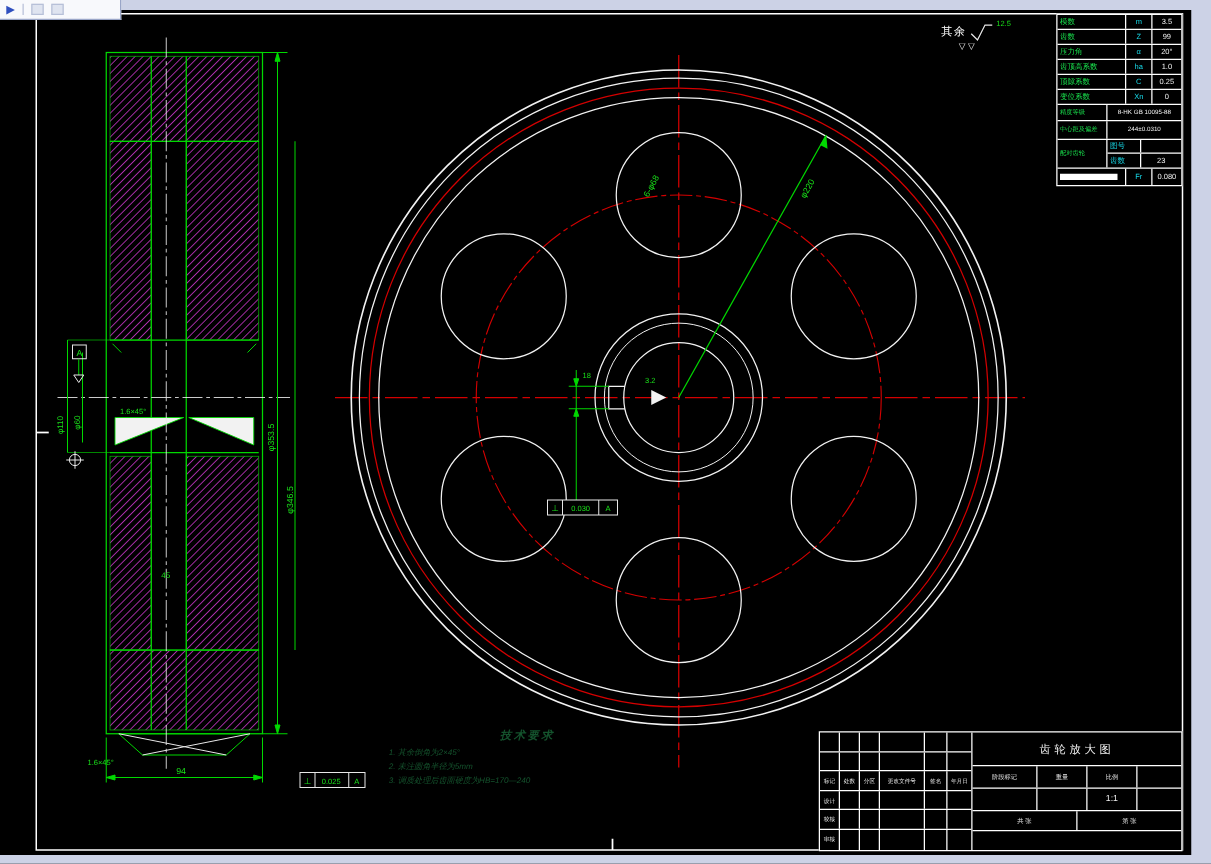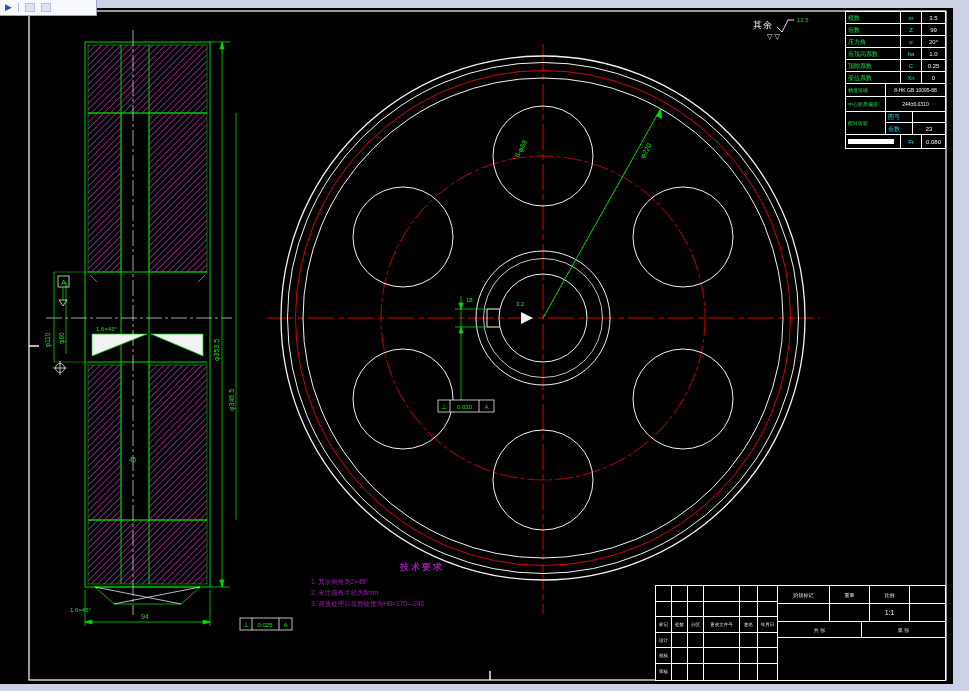--- a/index.html
+++ b/index.html
@@ -41,21 +41,21 @@
   .pt-wide-label{color:#19e84f;width:40px;}
   .pt-wide-val{color:#f2f2f2;width:59px;justify-content:center;font-size:5px;}
   .pt-mate-left{color:#19e84f;width:40px;border-right:1px solid #fff;display:flex;align-items:center;padding:0 2px;box-sizing:border-box;}
   .pt-mate-grid{width:59px;display:flex;flex-direction:column;}
   .pt-mate-row{display:flex;height:11px;border-bottom:1px solid #fff;box-sizing:border-box;}
   .pt-mate-row:last-child{border-bottom:none;}
   .pt-mate-k{width:27px;border-right:1px solid #fff;color:#17d9e8;display:flex;align-items:center;padding:0 2px;box-sizing:border-box;}
   .pt-mate-v{flex:1;color:#f2f2f2;display:flex;align-items:center;justify-content:center;}
   .wbar{width:46px;height:5px;background:#fff;}
   
-  .tech-req{position:absolute;left:303px;top:561px;width:238px;z-index:4;color:#a21caf;}
+  .tech-req{position:absolute;left:303px;top:582px;width:238px;z-index:4;color:#14532d;font-style:italic;}
   .tech-req .tr-title{font-size:9px;font-weight:bold;text-align:center;letter-spacing:2px;margin-bottom:2px;}
   .tech-req .tr-item{font-size:6.5px;line-height:11px;padding-left:8px;white-space:nowrap;}
   
   .title-block{
     position:absolute;left:655px;top:585px;width:291px;height:96px;z-index:4;
     border:1px solid #fff;box-sizing:border-box;color:#e8e8e8;background:#000;
   }
   .tb-left{position:absolute;left:0;top:0;width:122px;height:94px;border-right:1px solid #fff;box-sizing:border-box;}
   .tb-lrow{display:flex;height:15.6px;border-bottom:1px solid #fff;box-sizing:border-box;}
   .tb-lrow:last-child{border-bottom:none;}
@@ -364,20 +364,21 @@
     <div class="tb-lrow">
       <div class="tb-lc" style="width:16px;">审核</div>
       <div class="tb-lc" style="width:16px;"></div>
         <div class="tb-lc" style="width:16px;"></div>
       <div class="tb-lc" style="width:36px;"></div>
         <div class="tb-lc" style="width:18px;"></div>
       <div class="tb-lc" style="flex:1;"></div>
     </div>
   </div>
   <div class="tb-right">
+    <div class="tb-name">齿轮放大图</div>
     <div class="tb-row">
       <div class="tb-cell" style="width:52px;">阶段标记</div>
       <div class="tb-cell" style="width:40px;">重量</div>
       <div class="tb-cell" style="width:40px;">比例</div>
       <div class="tb-cell" style="flex:1;"></div>
     </div>
     <div class="tb-row">
       <div class="tb-cell" style="width:52px;"></div>
       <div class="tb-cell" style="width:40px;"></div>
       <div class="tb-cell" style="width:40px;font-size:7px;color:#f2f2f2;">1:1</div>

